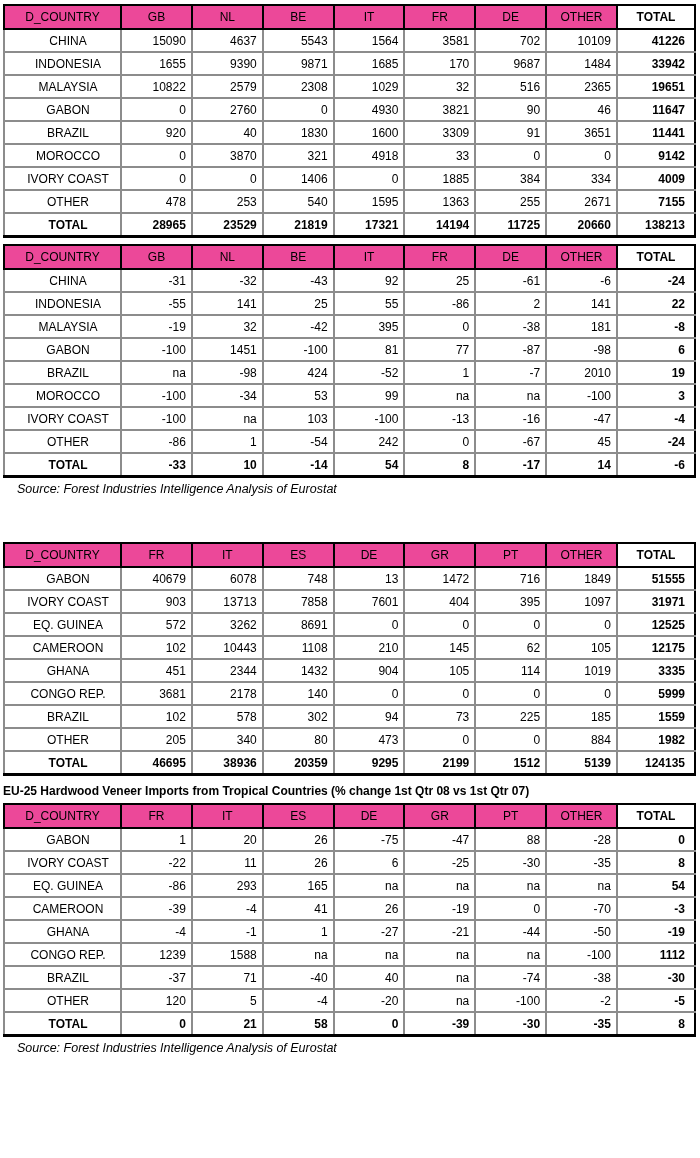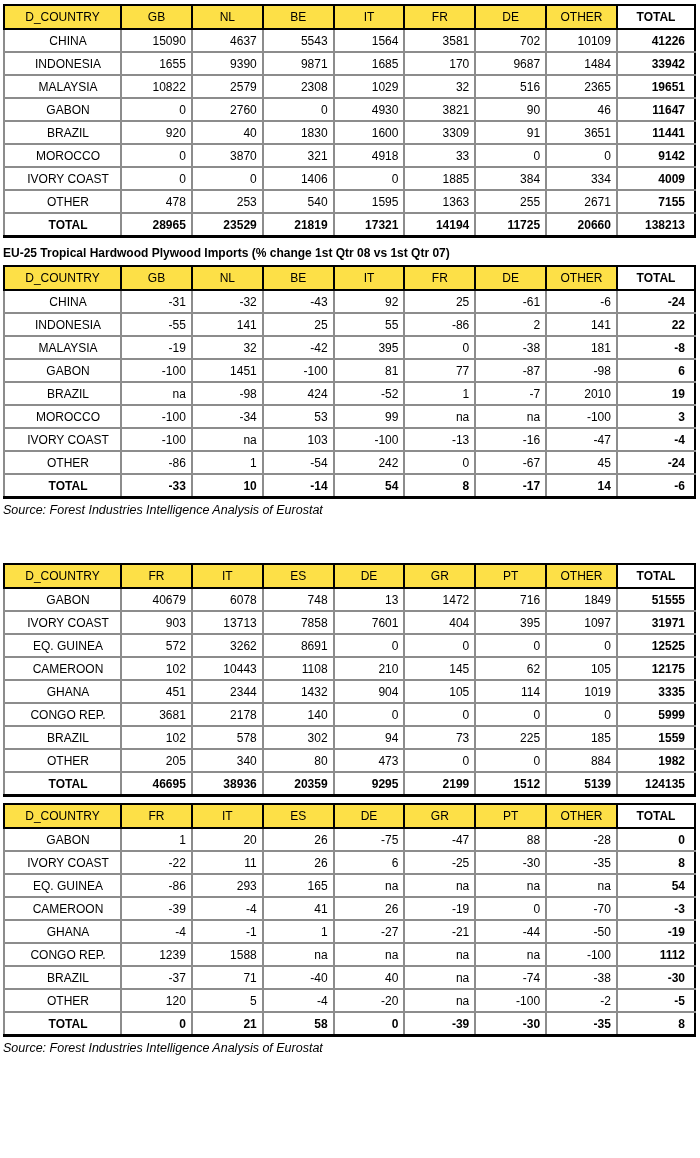--- a/index.html
+++ b/index.html
@@ -27,21 +27,21 @@
     table-layout: fixed;
     width: 693px;
     margin-left: 3px;
     border: 2px solid #000;
     border-bottom: 3px solid #000;
   }
   col.c-country { width: 114px; }
   col.c-data    { width: 69px; }
   col.c-total   { width: 76px; }
   th {
-    background: #fde047;
+    background: #ec4899;
     border: 2px solid #000;
     font-weight: normal;
     font-size: 12px;
     text-align: center;
     height: 22px;
     padding: 0 2px;
     overflow: hidden;
   }
   th.total-h {
     background: #ffffff;
@@ -61,21 +61,21 @@
   td.total-col {
     font-weight: bold;
     border-left: 2px solid #000;
     border-right: 2px solid #000;
     padding-right: 9px;
   }
   tr.total-row td { font-weight: bold; }
   .source-note {
     font-size: 12.5px;
     font-style: italic;
-    padding: 4px 0 0 3px;
+    padding: 4px 0 0 17px;
   }
 </style>
 </head>
 <body>
 
 <div id="root">
     <section class="tbl-section">
       <table>
         <colgroup>
           <col class="c-country">
@@ -198,21 +198,20 @@
             <td>17321</td>
             <td>14194</td>
             <td>11725</td>
             <td>20660</td>
             <td class=" total-col">138213</td>
           </tr>
         </tbody>
       </table>
     </section>
     <section class="tbl-section">
-      <div class="tbl-title">EU-25 Tropical Hardwood Plywood Imports (% change 1st Qtr 08 vs 1st Qtr 07)</div>
       <table>
         <colgroup>
           <col class="c-country">
           <col class="c-data">
           <col class="c-data">
           <col class="c-data">
           <col class="c-data">
           <col class="c-data">
           <col class="c-data">
           <col class="c-data">
@@ -458,20 +457,21 @@
             <td>9295</td>
             <td>2199</td>
             <td>1512</td>
             <td>5139</td>
             <td class=" total-col">124135</td>
           </tr>
         </tbody>
       </table>
     </section>
     <section class="tbl-section">
+      <div class="tbl-title">EU-25 Hardwood Veneer Imports from Tropical Countries (% change 1st Qtr 08 vs 1st Qtr 07)</div>
       <table>
         <colgroup>
           <col class="c-country">
           <col class="c-data">
           <col class="c-data">
           <col class="c-data">
           <col class="c-data">
           <col class="c-data">
           <col class="c-data">
           <col class="c-data">

